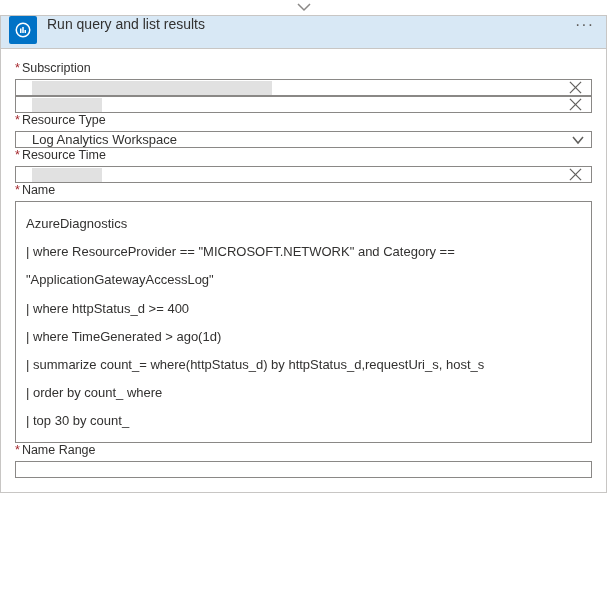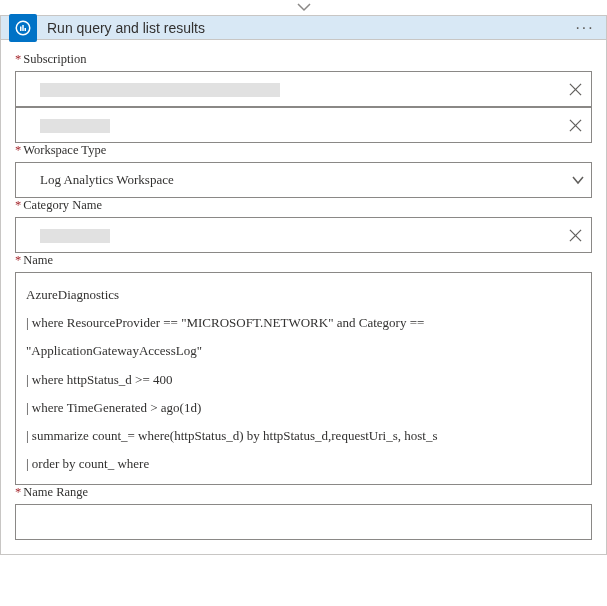--- a/index.html
+++ b/index.html
@@ -9,24 +9,24 @@
       color: #323130;
       background: #fff;
       width: 607px;
     }
     .card {
       border: 1px solid #c8c6c4;
       margin: 0;
     }
     .header {
       display: flex;
-      align-items: center;
+      align-items: flex-start;
       background: #d8e8f5;
       border-bottom: 1px solid #c8c6c4;
-      height: 24px;
+      height: 33px;
       padding: 0 8px;
     }
     .header-icon {
       width: 28px;
       height: 28px;
       background: #0072c6;
       display: flex;
       align-items: center;
       justify-content: center;
       border-radius: 2px;
@@ -40,34 +40,34 @@
       color: #323130;
     }
     .header-menu {
       color: #605e5c;
       font-size: 16px;
       letter-spacing: 1px;
       padding: 0 4px;
       cursor: pointer;
     }
     .body { padding: 12px 14px 14px 14px; }
-    .field { margin-bottom: 0; font-family: Liberation Serif, serif; }
+    .field { margin-bottom: 0; }
     .field-label {
       font-size: 12.5px;
       color: #323130;
       margin-bottom: 4px;
       display: block;
     }
     .required { color: #a4262c; margin-right: 2px; }
     .input-wrap {
       display: flex;
       align-items: center;
       border: 1px solid #8a8886;
-      height: 36px;
-      padding: 0 6px 0 24px;
+      height: 17px;
+      padding: 0 6px 0 16px;
       background: #fff;
     }
     .input-wrap.dropdown { cursor: pointer; }
     .input-value {
       flex: 1;
       font-size: 13px;
       color: #323130;
       white-space: nowrap;
       overflow: hidden;
     }
@@ -157,31 +157,31 @@
         <div class="clear-x">
           <svg viewBox="0 0 14 14">
               <line x1="1" y1="1" x2="13" y2="13"></line>
               <line x1="13" y1="1" x2="1" y2="13"></line>
             </svg>
         </div>
       </div>
     </div>
 
     <div class="field">
-      <label class="field-label"><span class="required">*</span><span>Workspace Type</span></label>
+      <label class="field-label"><span class="required">*</span><span>Resource Type</span></label>
       <div class="input-wrap dropdown">
         <div class="input-value">Log Analytics Workspace</div>
         <svg class="chevron" viewBox="0 0 14 14">
             <polyline points="2,4 7,10 12,4"></polyline>
           </svg>
       </div>
     </div>
 
     <div class="field">
-      <label class="field-label"><span class="required">*</span><span>Category Name</span></label>
+      <label class="field-label"><span class="required">*</span><span>Resource Time</span></label>
       <div class="input-wrap">
         <div class="input-value"><span class="redacted" style="width:70px"></span></div>
         <div class="clear-x">
           <svg viewBox="0 0 14 14">
               <line x1="1" y1="1" x2="13" y2="13"></line>
               <line x1="13" y1="1" x2="1" y2="13"></line>
             </svg>
         </div>
       </div>
     </div>
@@ -189,20 +189,21 @@
     <div class="field">
       <label class="field-label"><span class="required">*</span><span>Name</span></label>
       <div class="query-box" id="query-lines">
           <div class="query-line">AzureDiagnostics</div>
           <div class="query-line">| where ResourceProvider == "MICROSOFT.NETWORK" and Category ==</div>
           <div class="query-line">"ApplicationGatewayAccessLog"</div>
           <div class="query-line">| where httpStatus_d &gt;= 400</div>
           <div class="query-line">| where TimeGenerated &gt; ago(1d)</div>
           <div class="query-line">| summarize count_= where(httpStatus_d) by httpStatus_d,requestUri_s, host_s</div>
           <div class="query-line">| order by count_ where</div>
+          <div class="query-line">| top 30 by count_</div>
         </div>
     </div>
 
     <div class="field">
       <label class="field-label"><span class="required">*</span><span>Name Range</span></label>
       <div class="input-wrap dropdown">
         
         
       </div>
     </div>

